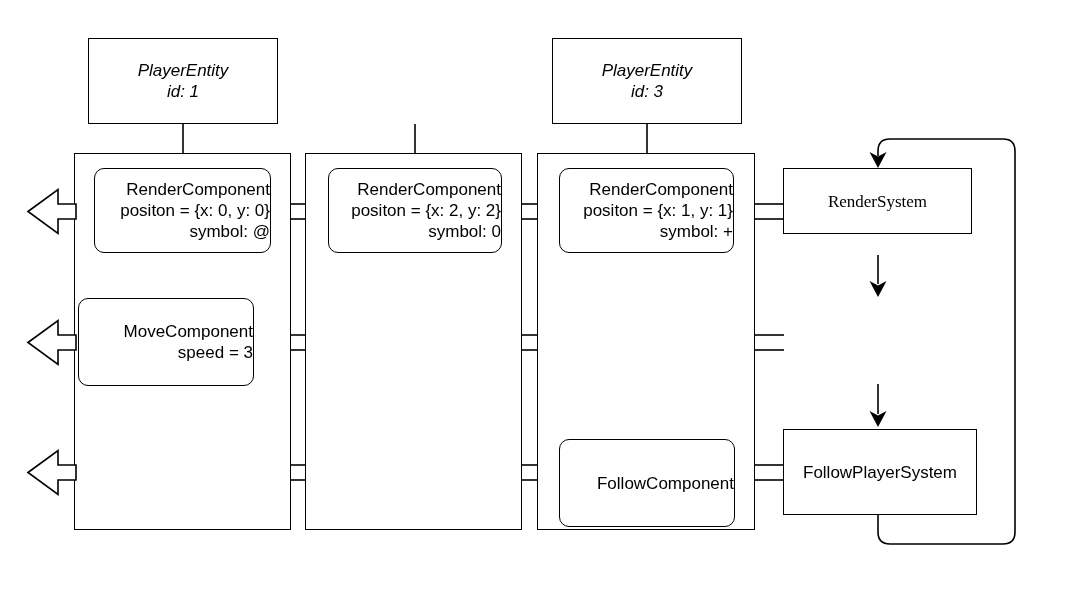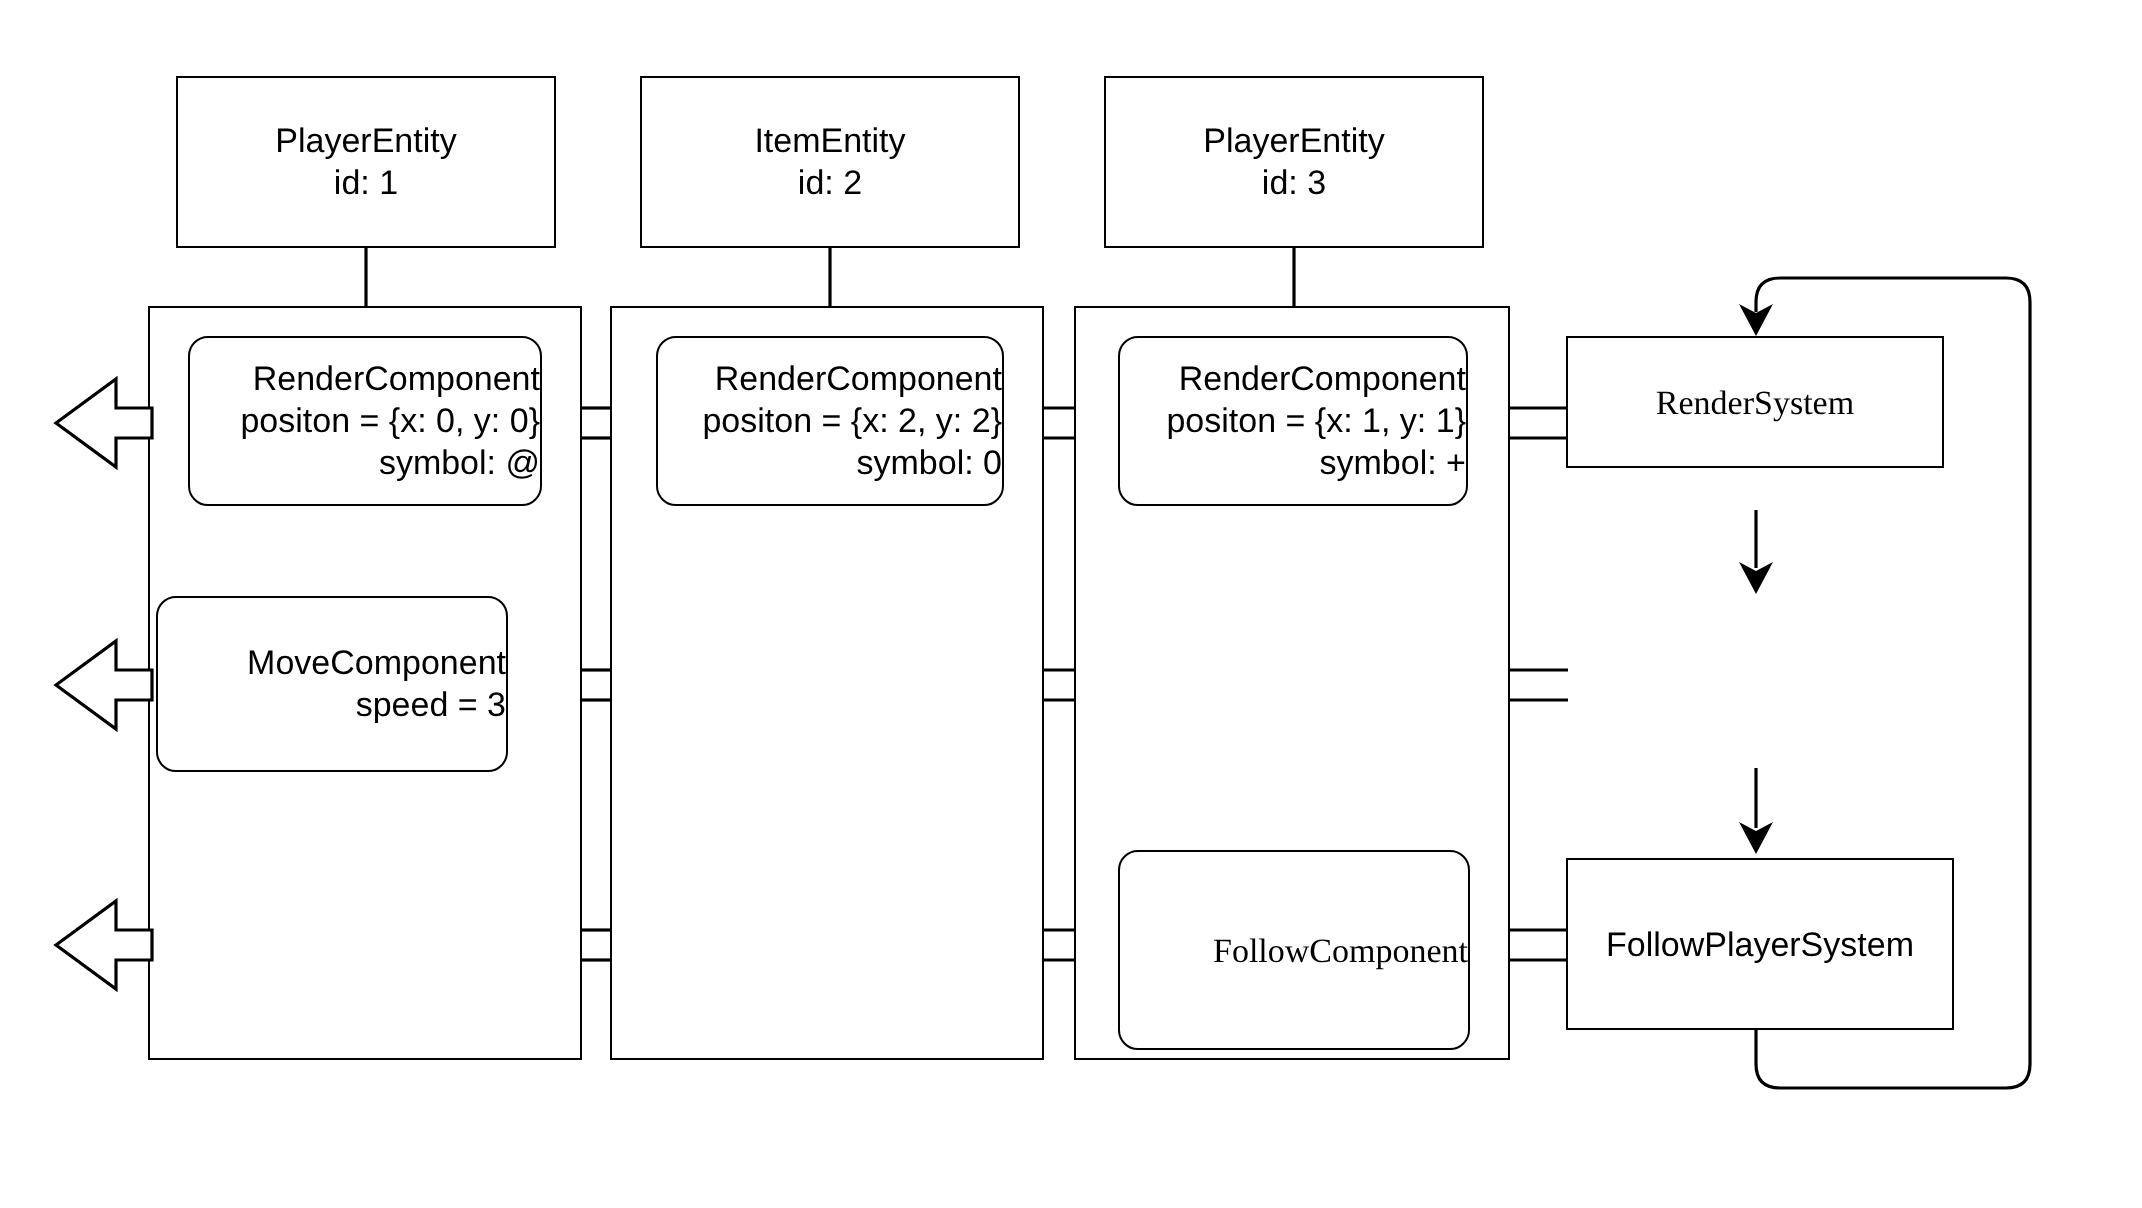--- a/index.html
+++ b/index.html
@@ -25,38 +25,34 @@
     text-align:center;
     font-size:17px; line-height:21px;
   }
   .rounded { border-radius:10px;align-items:flex-end; }
   .column {
     position:absolute;
     border:1.6px solid #000000;
     background:#ffffff;
     box-sizing:border-box;
   }
-  .entity-line { white-space:nowrap; }
+  .entity-line { white-space:nowrap;font-style:italic; }
 </style>
 </head>
 <body>
 
 <div class="canvas">
 
   <div class="column" style="left:74px; top:153px; width:217px; height:377px;"></div>
   <div class="column" style="left:305px; top:153px; width:217px; height:377px;"></div>
   <div class="column" style="left:537px; top:153px; width:218px; height:377px;"></div>
 
   <div class="box" style="left:88px; top:38px; width:190px; height:86px;">
     <div class="entity-line">PlayerEntity</div>
     <div class="entity-line">id: 1</div>
-  </div>
-  <div class="box" style="left:320px; top:38px; width:190px; height:86px;">
-    <div class="entity-line">ItemEntity</div>
-    <div class="entity-line">id: 2</div>
   </div>
   <div class="box" style="left:552px; top:38px; width:190px; height:86px;">
     <div class="entity-line">PlayerEntity</div>
     <div class="entity-line">id: 3</div>
   </div>
 
   <div class="box rounded" style="left:94px; top:168px; width:177px; height:85px;">
     <div>RenderComponent</div>
     <div>positon = {x: 0, y: 0}</div>
     <div>symbol: @</div>
@@ -68,21 +64,21 @@
   <div class="box rounded" style="left:328px; top:168px; width:174px; height:85px;">
     <div>RenderComponent</div>
     <div>positon = {x: 2, y: 2}</div>
     <div>symbol: 0</div>
   </div>
   <div class="box rounded" style="left:559px; top:168px; width:175px; height:85px;">
     <div>RenderComponent</div>
     <div>positon = {x: 1, y: 1}</div>
     <div>symbol: +</div>
   </div>
-  <div class="box rounded" style="left:559px; top:425px; width:176px; height:100px;font-family:Liberation Serif, serif;">
+  <div class="box rounded" style="left:559px; top:439px; width:176px; height:88px;">
     <div>FollowComponent</div>
   </div>
 
   <div class="box" style="left:783px; top:168px; width:189px; height:66px;font-family:Liberation Serif, serif;">
     <div>RenderSystem</div>
   </div>
   <div class="box" style="left:783px; top:429px; width:194px; height:86px;justify-content:center;">
     <div>FollowPlayerSystem</div>
   </div>
 

